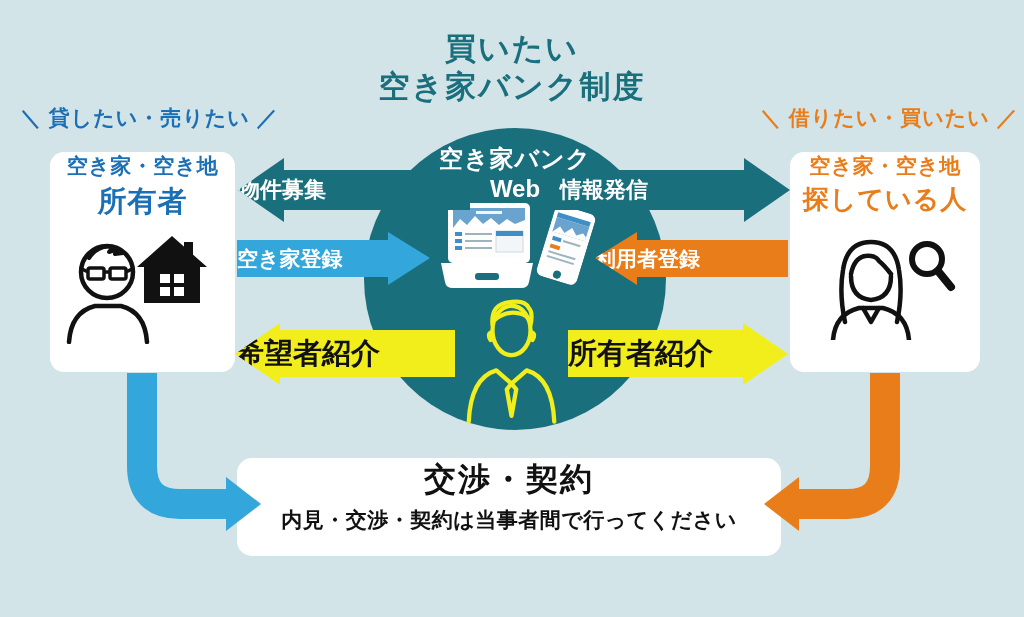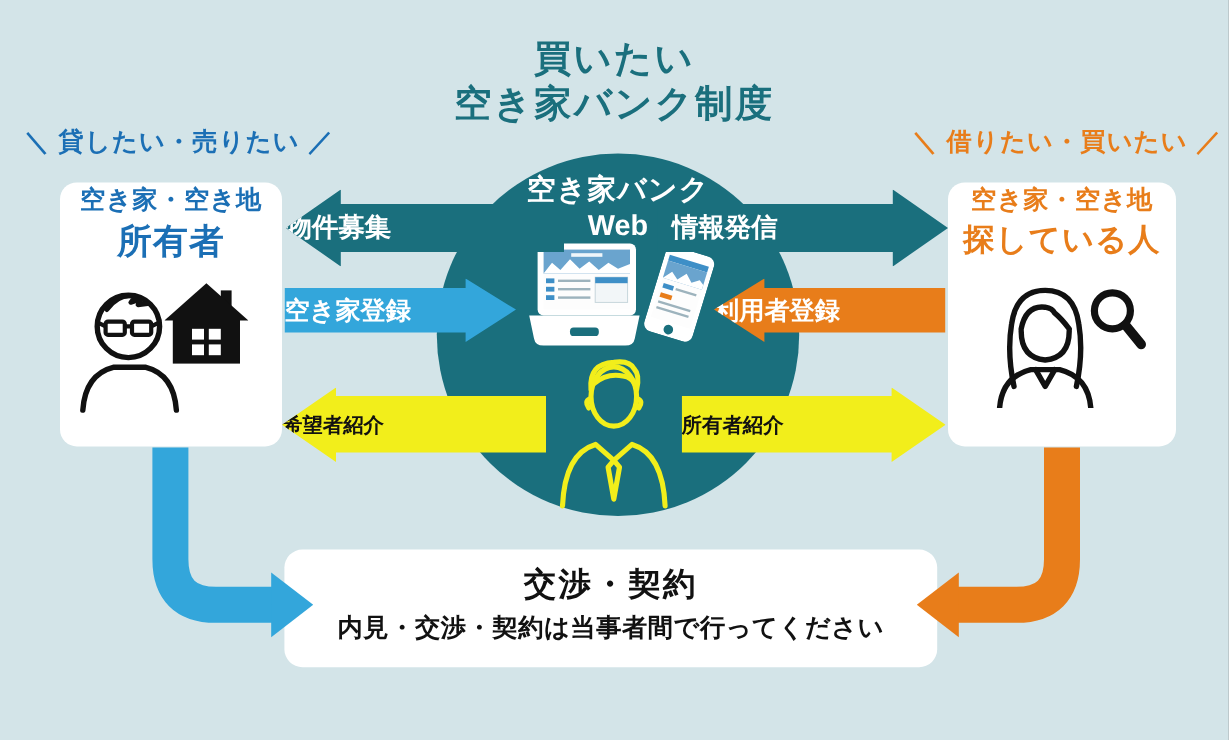--- a/index.html
+++ b/index.html
@@ -39,40 +39,40 @@
   .web-title .w2{font-size:24px;}
   .center-piece{position:absolute;z-index:5;}
   .phone-wrap{transform:rotate(17deg);}
 
   .arrow{position:absolute;display:flex;align-items:center;justify-content:flex-start;
     font-weight:bold;z-index:6;white-space:nowrap;}
   .arrow span{display:block;}
   .a-teal{background:var(--teal);color:var(--white);font-size:22px;}
   .a-lblue{background:var(--lightblue);color:var(--white);font-size:21px;}
   .a-orange{background:var(--orange);color:var(--white);font-size:21px;}
-  .a-yellow{background:var(--yellow);color:var(--ink);font-size:17px;}
+  .a-yellow{background:var(--yellow);color:var(--ink);font-size:29px;}
 
   .arrow-recruit{left:238px;top:158px;width:232px;height:64px;padding-right:26px;
     clip-path:polygon(0 32px,46px 0,46px 12px,232px 12px,232px 52px,46px 52px,46px 64px);}
   .arrow-info{left:548px;top:158px;width:242px;height:64px;padding-left:12px;
     clip-path:polygon(242px 32px,196px 0,196px 12px,0 12px,0 52px,196px 52px,196px 64px);}
   .arrow-vacant{left:237px;top:232px;width:193px;height:53px;
     clip-path:polygon(193px 26px,151px 0,151px 8px,0 8px,0 45px,151px 45px,151px 53px);}
   .arrow-user{left:595px;top:232px;width:193px;height:53px;
     clip-path:polygon(0 26px,42px 0,42px 8px,193px 8px,193px 45px,42px 45px,42px 53px);}
   .arrow-applicant{left:235px;top:323px;width:220px;height:62px;
     clip-path:polygon(0 31px,45px 0,45px 7px,220px 7px,220px 54px,45px 54px,45px 62px);}
   .arrow-owner{left:568px;top:323px;width:220px;height:62px;
     clip-path:polygon(220px 31px,175px 0,175px 7px,0 7px,0 54px,175px 54px,175px 62px);}
 
   .flow-svg{position:absolute;left:0;top:0;z-index:2;pointer-events:none;}
 
   .bottom-box{position:absolute;left:237px;top:458px;width:544px;height:98px;background:var(--white);
     border-radius:15px;z-index:1;text-align:center;color:var(--ink);}
-  .bottom-box .bt{margin-top:11px;font-size:27px;font-weight:bold;letter-spacing:2px;}
+  .bottom-box .bt{font-size:32px;font-weight:bold;letter-spacing:2px;}
   .bottom-box .bs{margin-top:4px;font-size:21px;font-weight:bold;letter-spacing:0.5px;}
 </style>
 </head>
 <body>
 
 <div class="stage">
 
   <div class="main-title">
     <div>買いたい</div>
     <div>空き家バンク制度</div>

